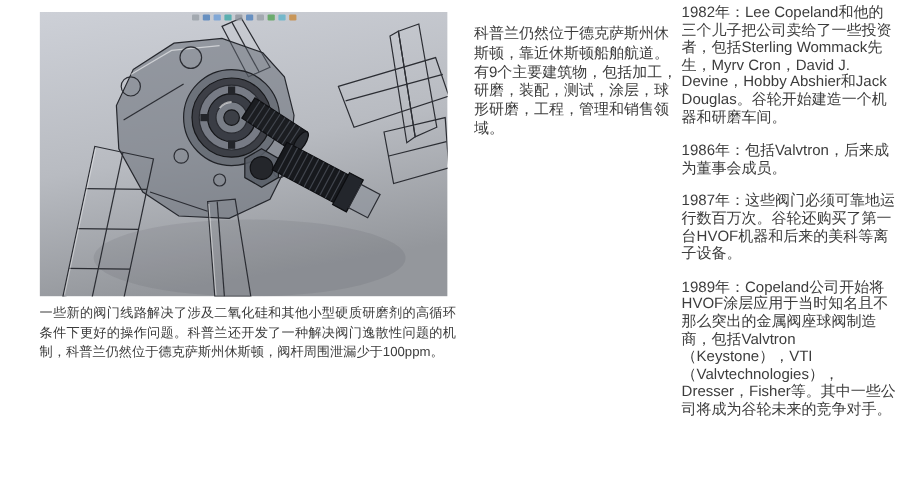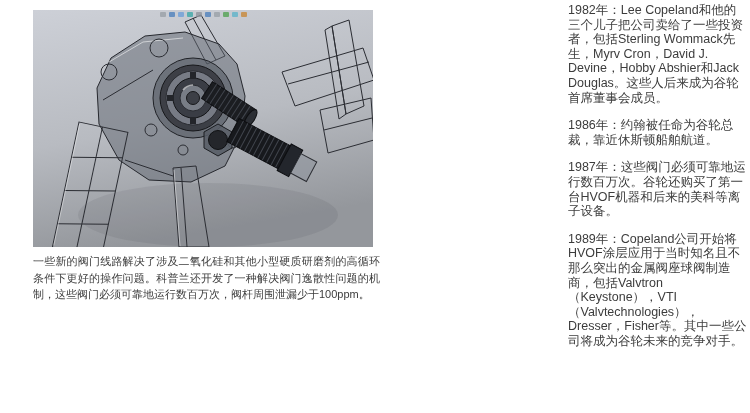--- a/index.html
+++ b/index.html
@@ -150,23 +150,24 @@
         <span class="tbsq" style="background: rgb(63, 168, 168);"></span>
         <span class="tbsq" style="background: rgb(142, 148, 156);"></span>
         <span class="tbsq" style="background: rgb(79, 129, 189);"></span>
         <span class="tbsq" style="background: rgb(154, 160, 168);"></span>
         <span class="tbsq" style="background: rgb(84, 163, 84);"></span>
         <span class="tbsq" style="background: rgb(95, 179, 201);"></span>
         <span class="tbsq" style="background: rgb(200, 136, 58);"></span>
       </div>
   </div>
 
-  <p class="caption">一些新的阀门线路解决了涉及二氧化硅和其他小型硬质研磨剂的高循环条件下更好的操作问题。科普兰还开发了一种解决阀门逸散性问题的机制，这些阀门必须可靠地运行数百万次，阀杆周围泄漏少于100ppm。</p>
+  <p class="caption">一些新的阀门线路解决了涉及二氧化硅和其他小型硬质研磨剂的高循环条件下更好的操作问题。科普兰还开发了一种解决阀门逸散性问题的机制，科普兰仍然位于德克萨斯州休斯顿，阀杆周围泄漏少于100ppm。</p>
 
+  <div class="col-middle">科普兰仍然位于德克萨斯州休斯顿，靠近休斯顿船舶航道。有9个主要建筑物，包括加工，研磨，装配，测试，涂层，球形研磨，工程，管理和销售领域。</div>
 
   <div class="col-right">
-    <p class="entry"><span>1982年：</span><span>Lee Copeland和他的三个儿子把公司卖给了一些投资者，包括Sterling Wommack先生，Myrv Cron，David J. Devine，Hobby Abshier和Jack Douglas。这些人后来成为谷轮首席董事会成员。</span></p>
-    <p class="entry"><span>1986年：</span><span>约翰被任命为谷轮总裁，靠近休斯顿船舶航道。</span></p>
+    <p class="entry"><span>1982年：</span><span>Lee Copeland和他的三个儿子把公司卖给了一些投资者，包括Sterling Wommack先生，Myrv Cron，David J. Devine，Hobby Abshier和Jack Douglas。谷轮开始建造一个机器和研磨车间。</span></p>
+    <p class="entry"><span>1986年：</span><span>包括Valvtron，后来成为董事会成员。</span></p>
     <p class="entry"><span>1987年：</span><span>这些阀门必须可靠地运行数百万次。谷轮还购买了第一台HVOF机器和后来的美科等离子设备。</span></p>
     <p class="entry"><span>1989年：</span><span>Copeland公司开始将HVOF涂层应用于当时知名且不那么突出的金属阀座球阀制造商，包括Valvtron（Keystone），VTI（Valvtechnologies），Dresser，Fisher等。其中一些公司将成为谷轮未来的竞争对手。</span></p>
   </div>
 
 </div>
 
 </body></html>

